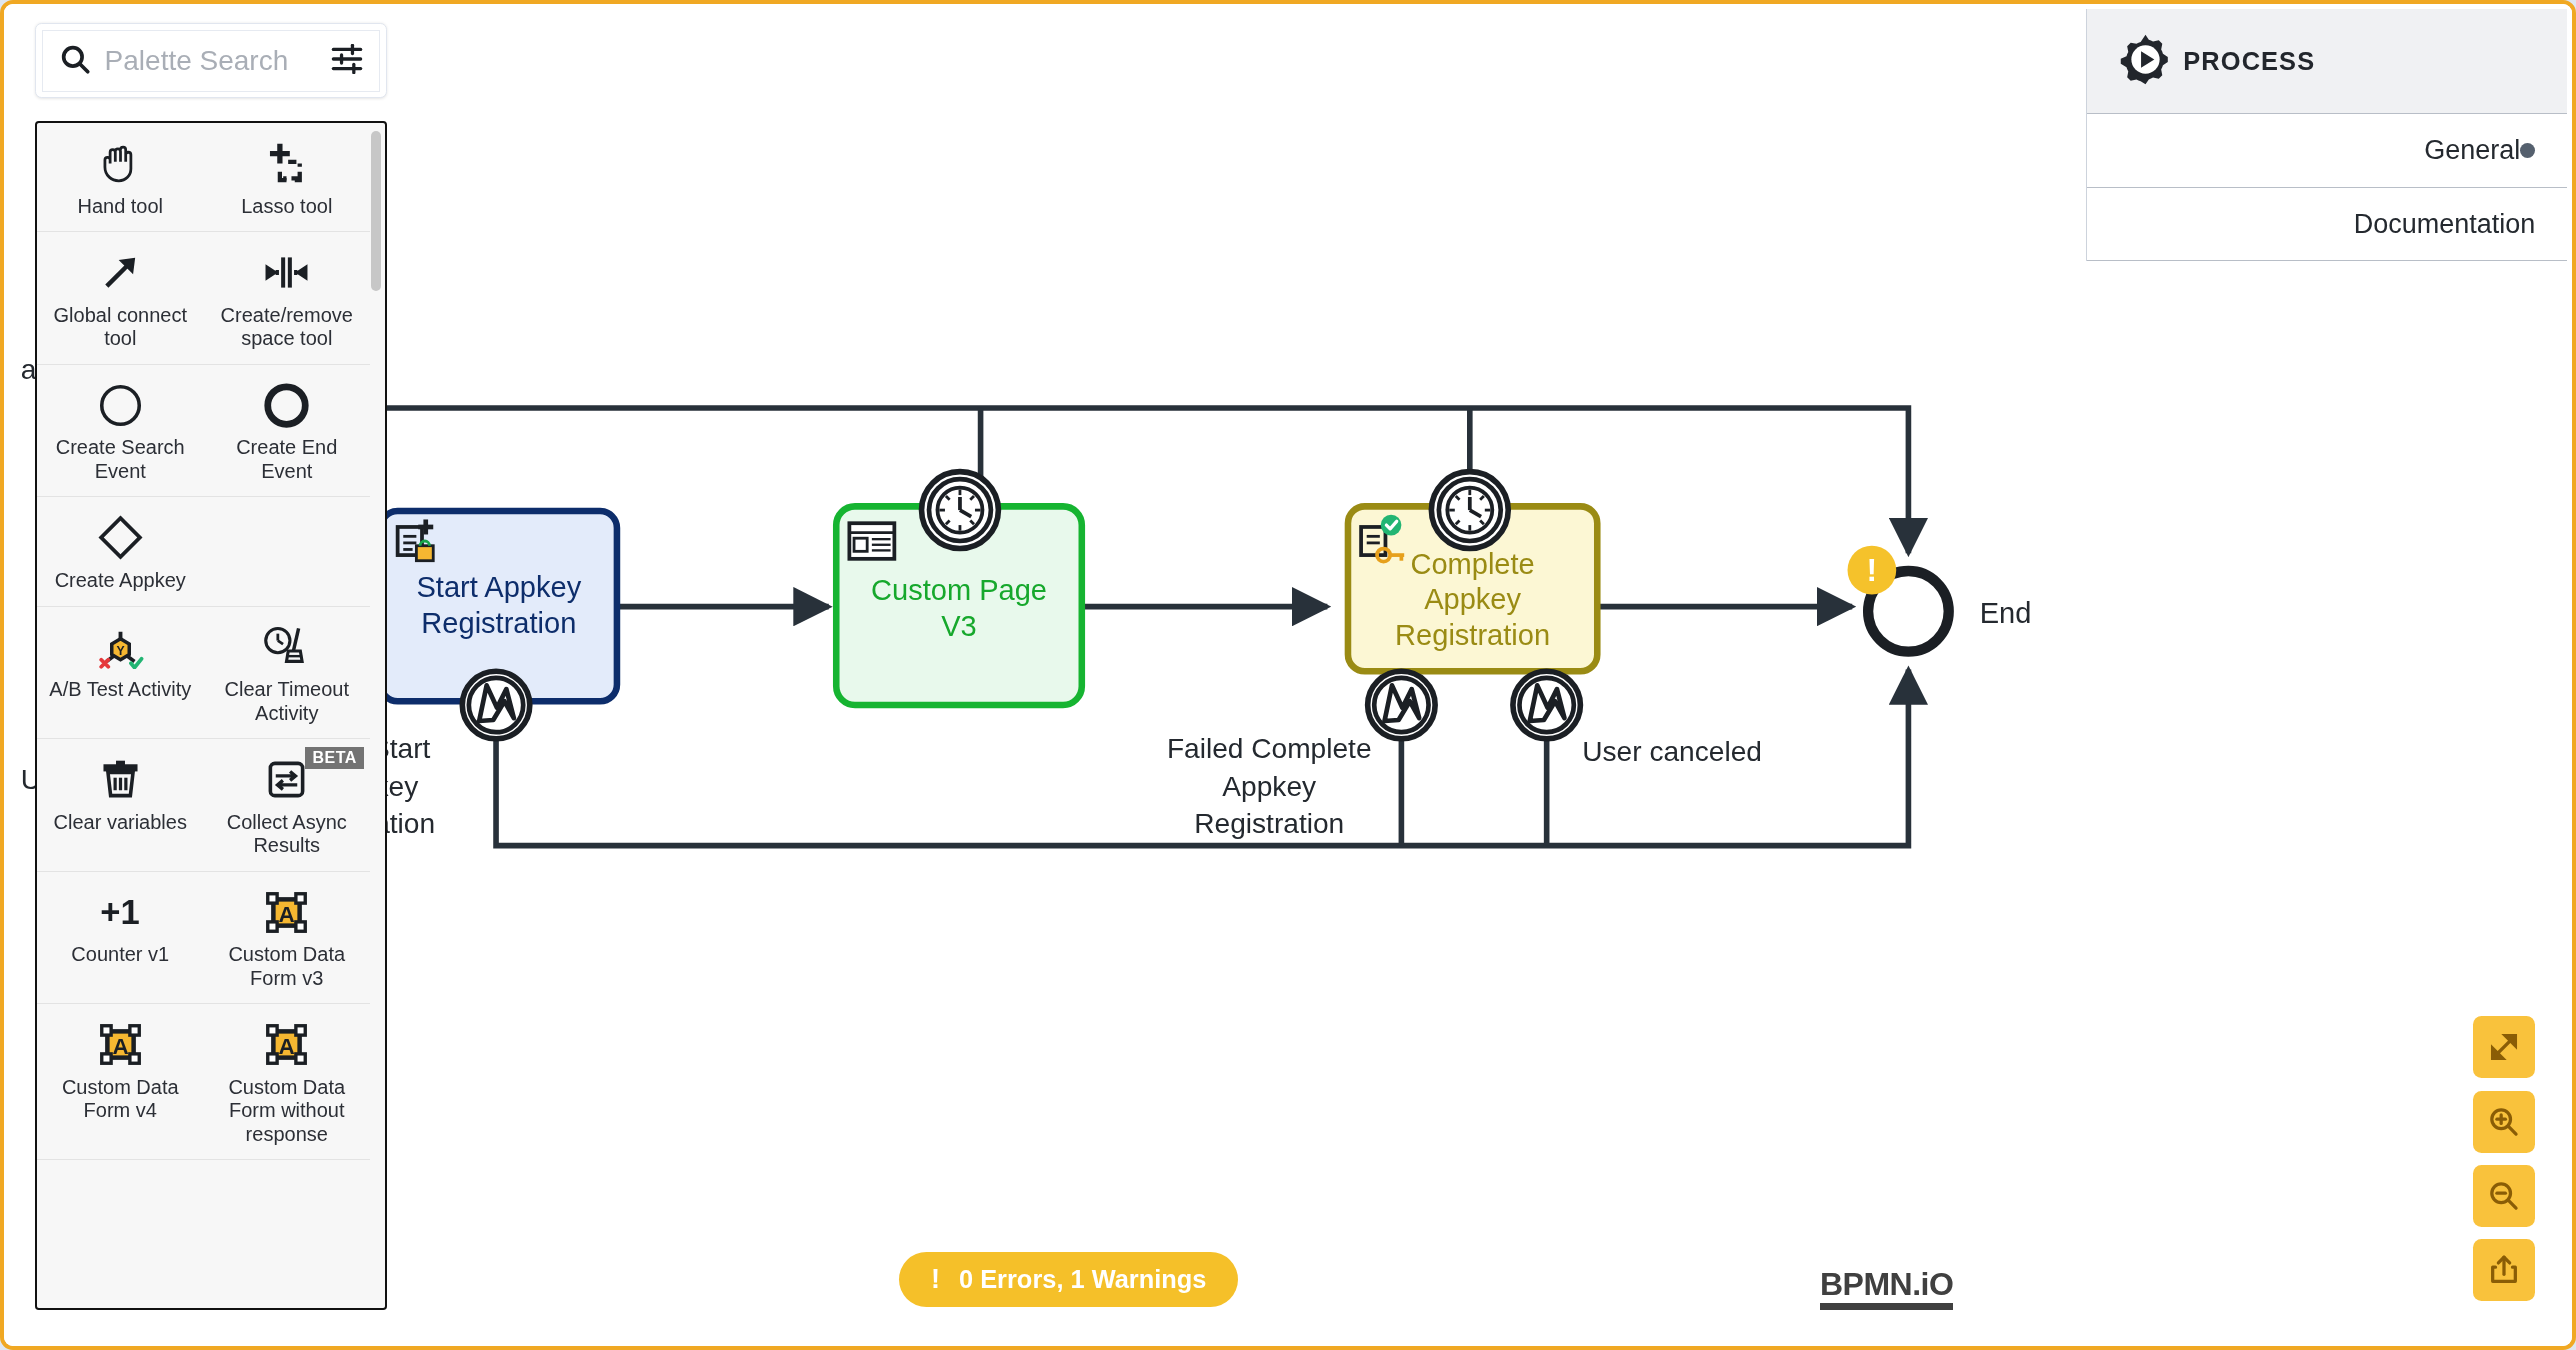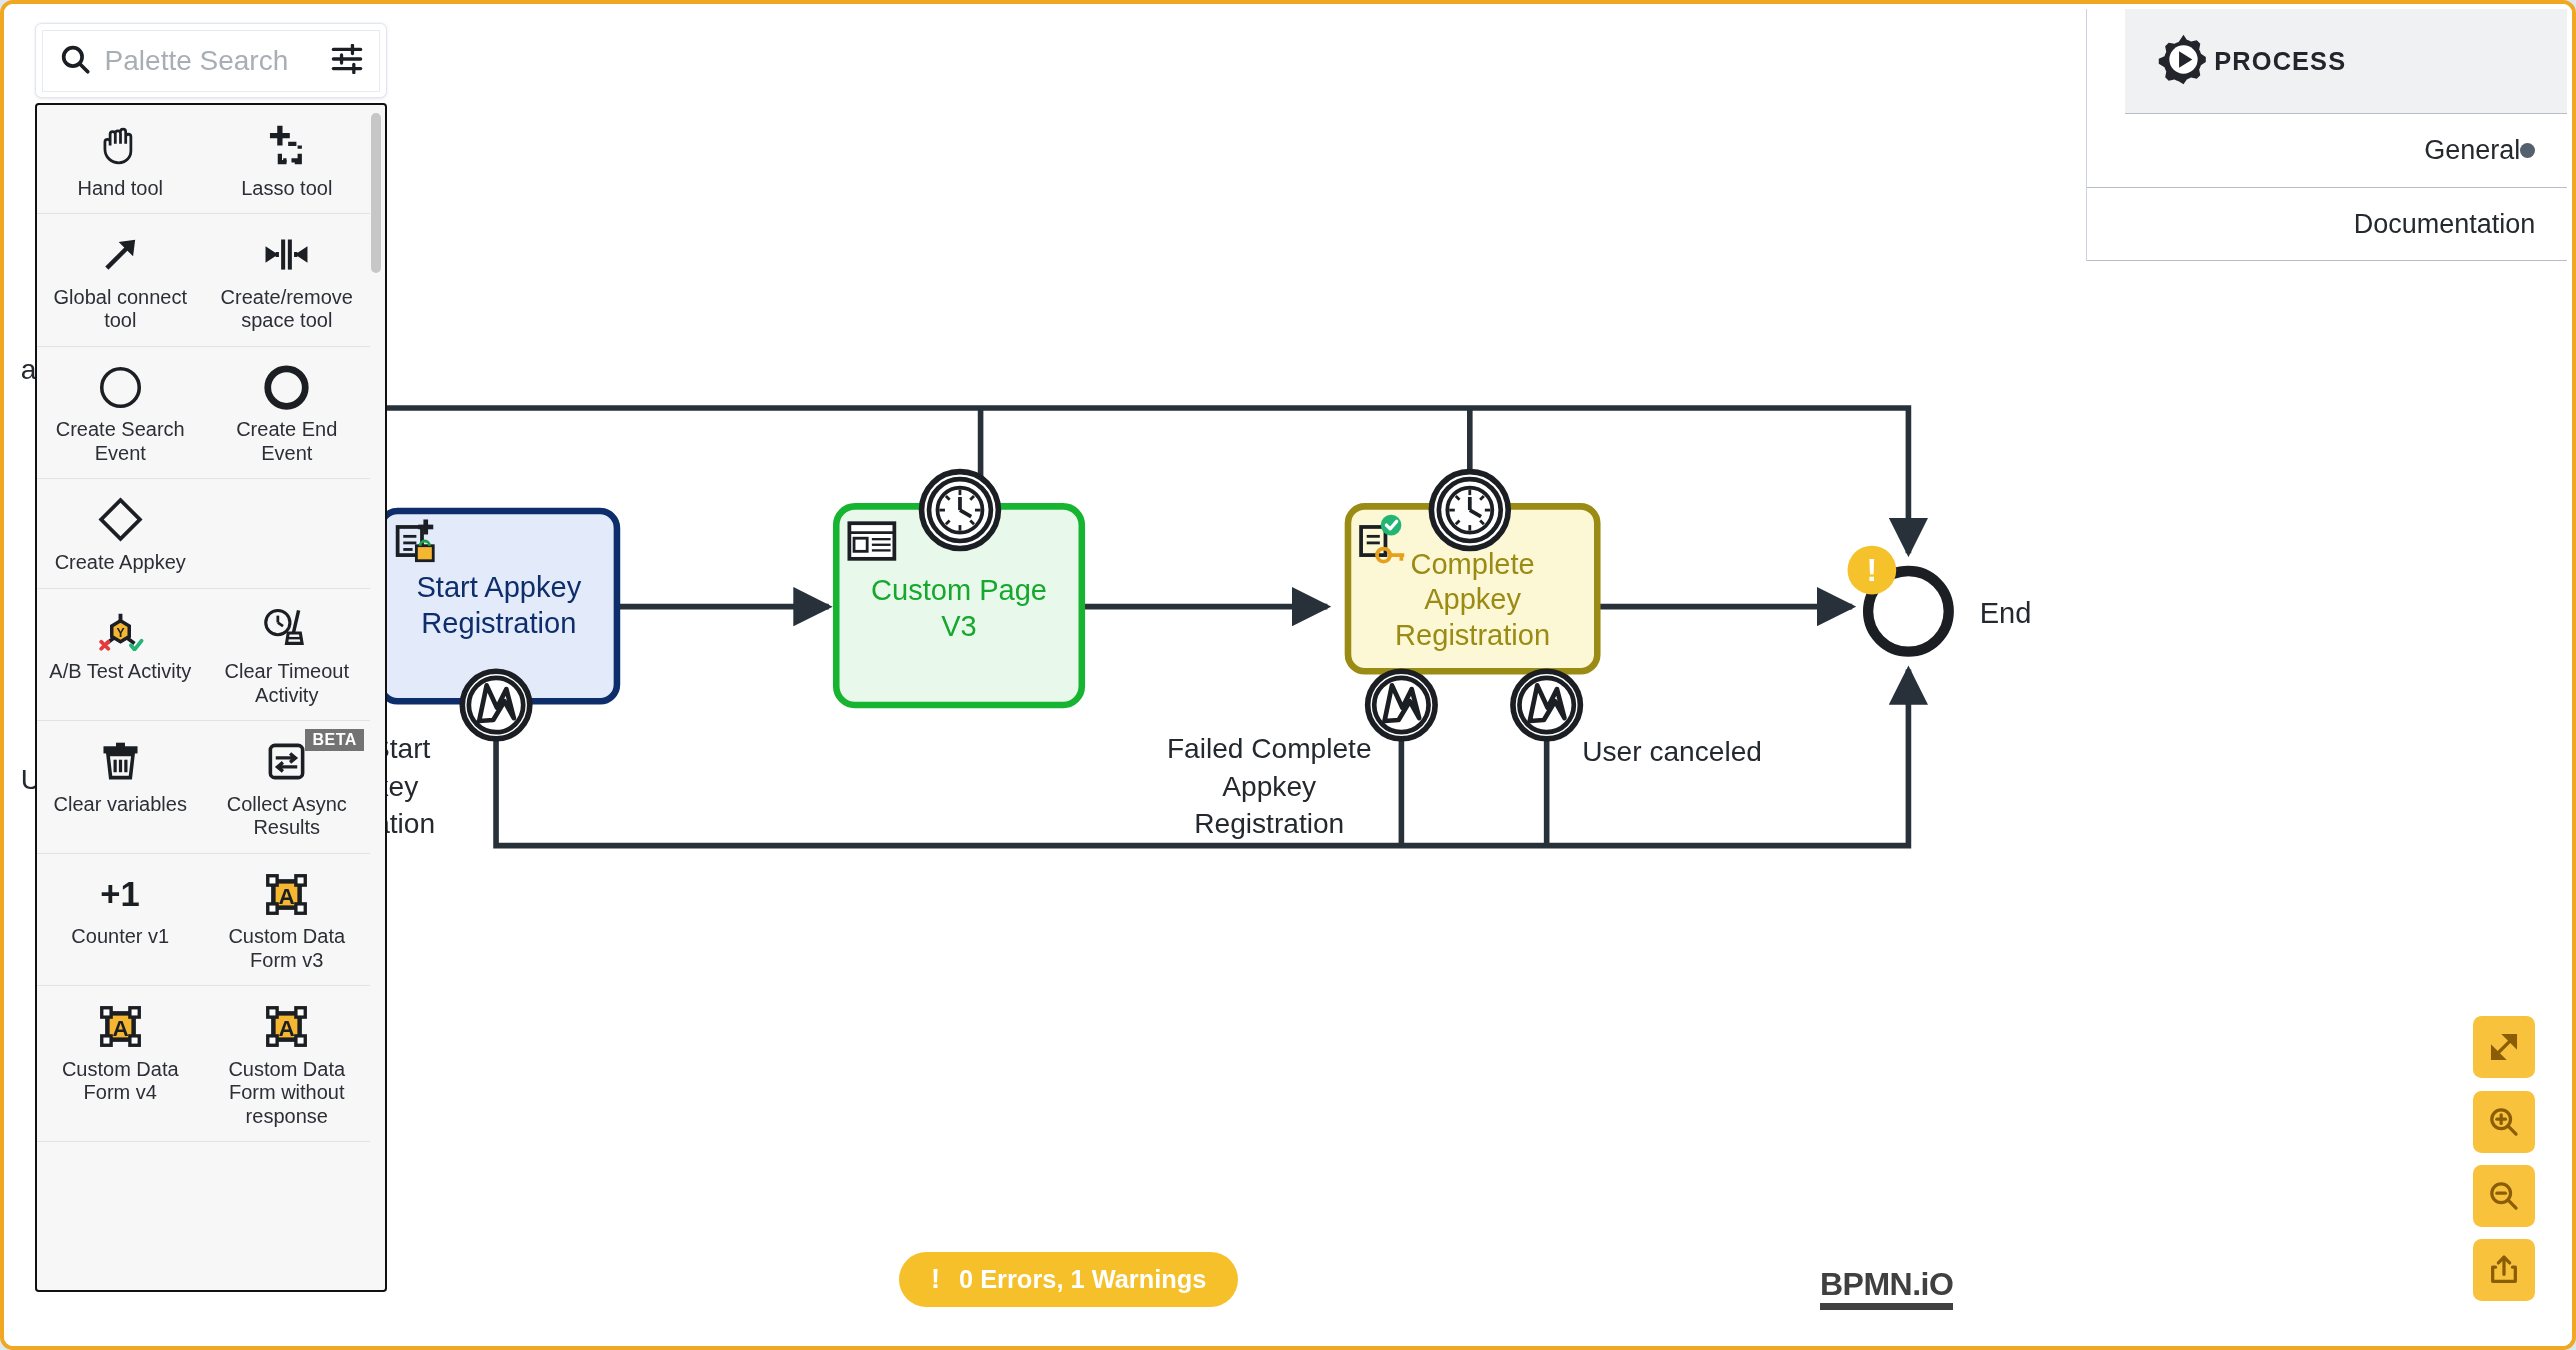--- a/index.html
+++ b/index.html
@@ -49,21 +49,21 @@
     border: none; outline: none;
     font-family: "Liberation Sans", sans-serif;
     font-size: 28px;
     color: #24292f;
     min-width: 0;
   }
   #palette-search input::placeholder { color: #a9aeb6; }
   .filter-icon { flex: 0 0 auto; cursor: pointer; }
 
   #palette-list {
-    margin-top: 5px;
+    margin-top: 23px;
     border: 2.8px solid #111;
     border-radius: 3.8px;
     background: #f7f7f7;
     height: 1189px;
     overflow: hidden;
     position: relative;
   }
   #palette-scroll {
     position: absolute; inset: 0 15px 0 0;
     overflow: hidden;
@@ -119,25 +119,24 @@
   #properties {
     position: absolute;
     right: 4.7px; top: 4.7px;
     width: 481px;
     background: #fff;
     border-left: 0.9px solid #cdd3dc;
     z-index: 30;
   }
   #prop-header {
     display: flex; align-items: center;
-    gap: 4px;
+    gap: 11px;
     padding: 24.4px 28px 24.4px 32px;
     background: #f0f1f3;
     border-bottom: 1.9px solid #b8bec7;
-    margin-left: 38px;
   }
   #prop-title {
     font-size: 25.4px;
     font-weight: bold;
     letter-spacing: 1.1px;
     color: #22262c;
   }
   .prop-group {
     display: flex; align-items: center; justify-content: flex-end;
     padding: 20.7px 32px;

